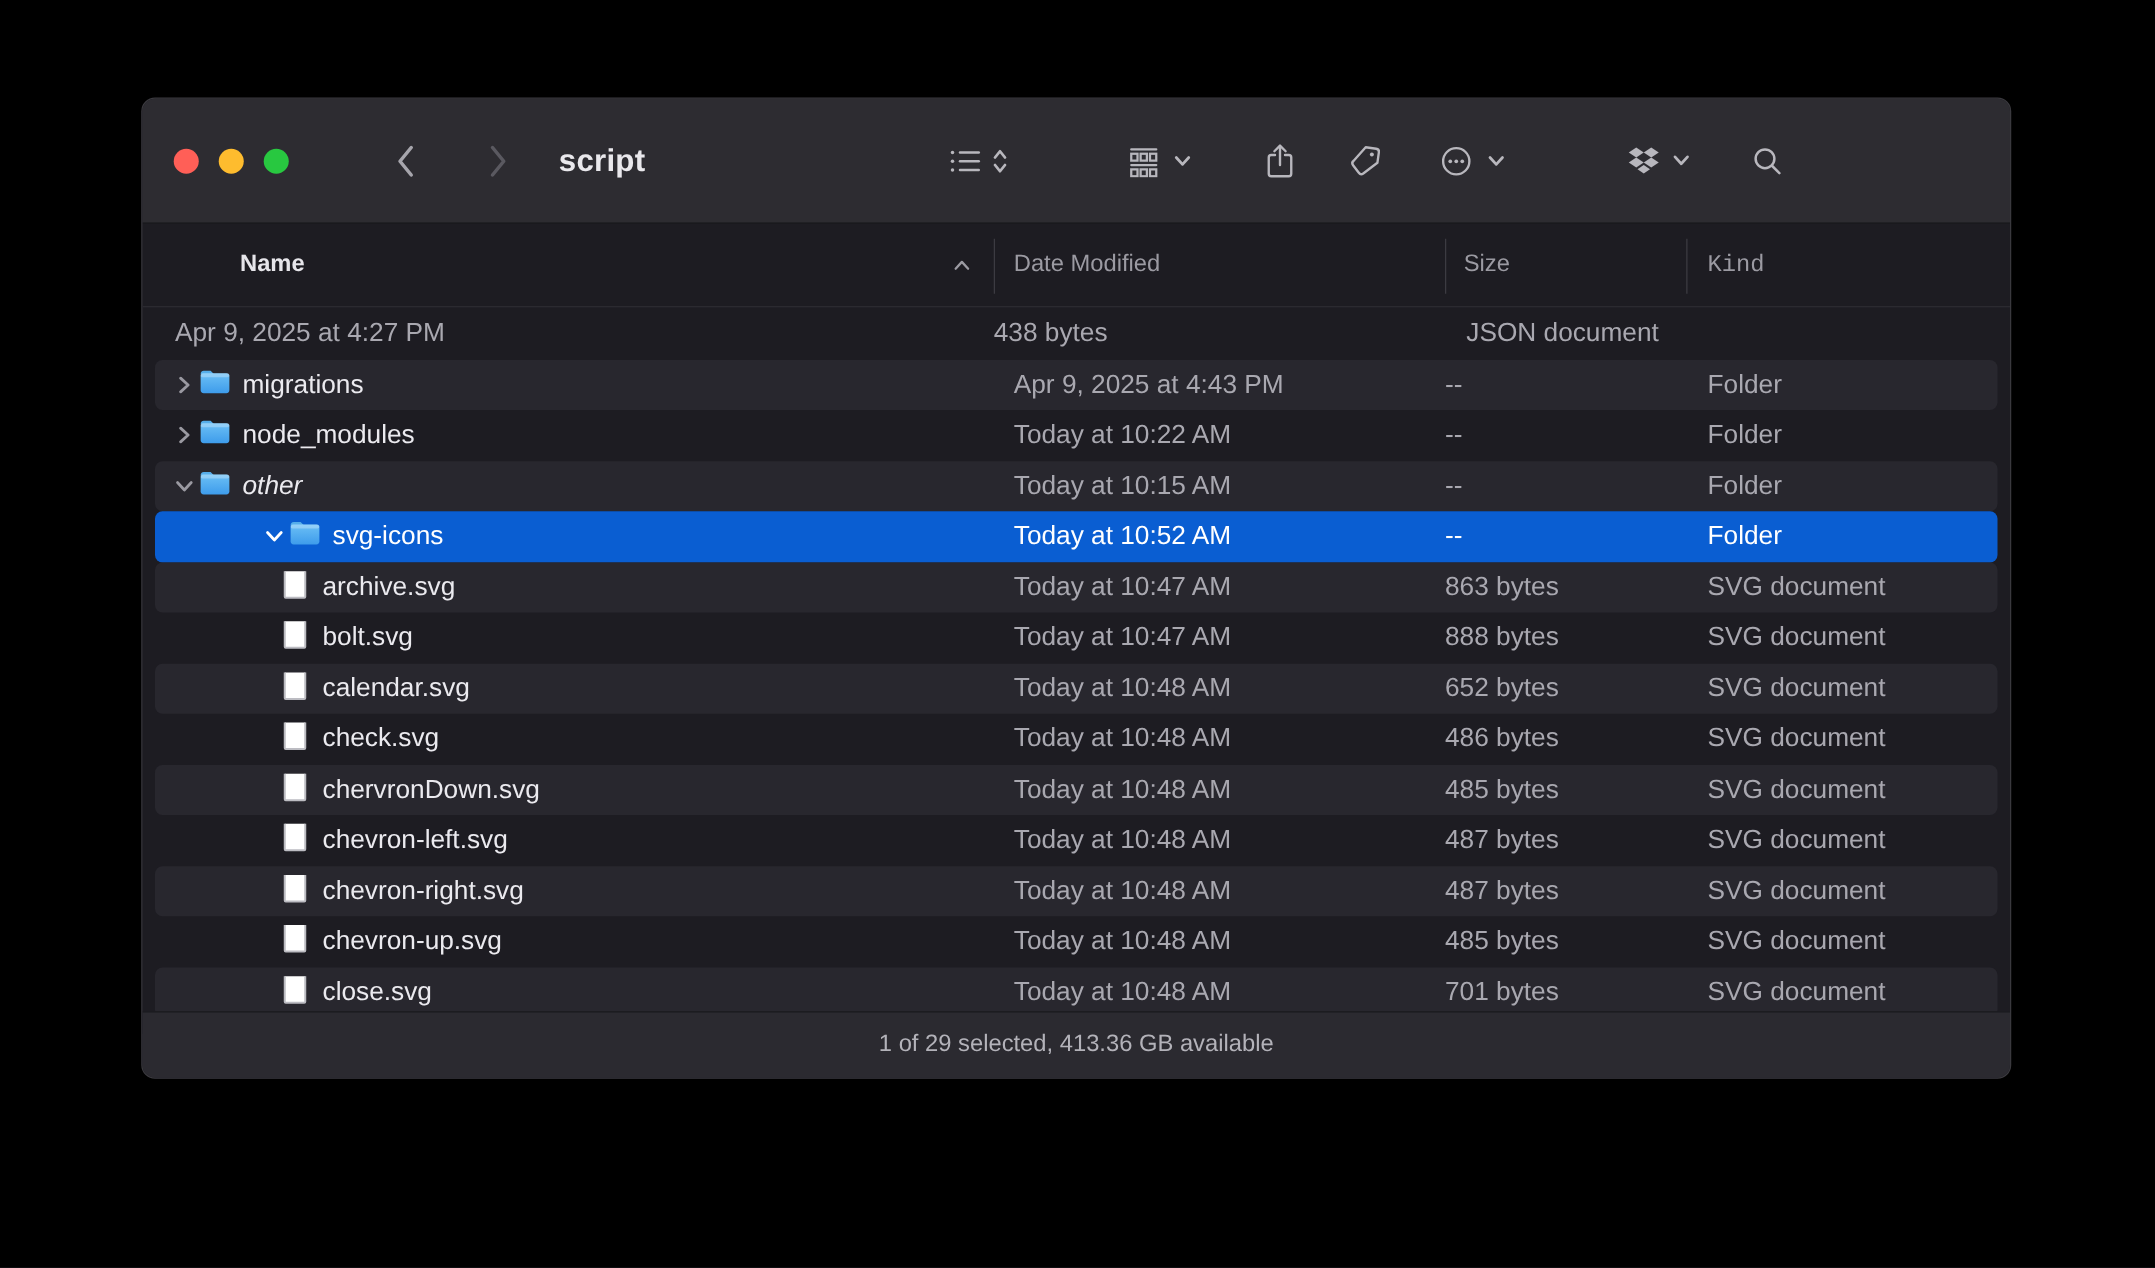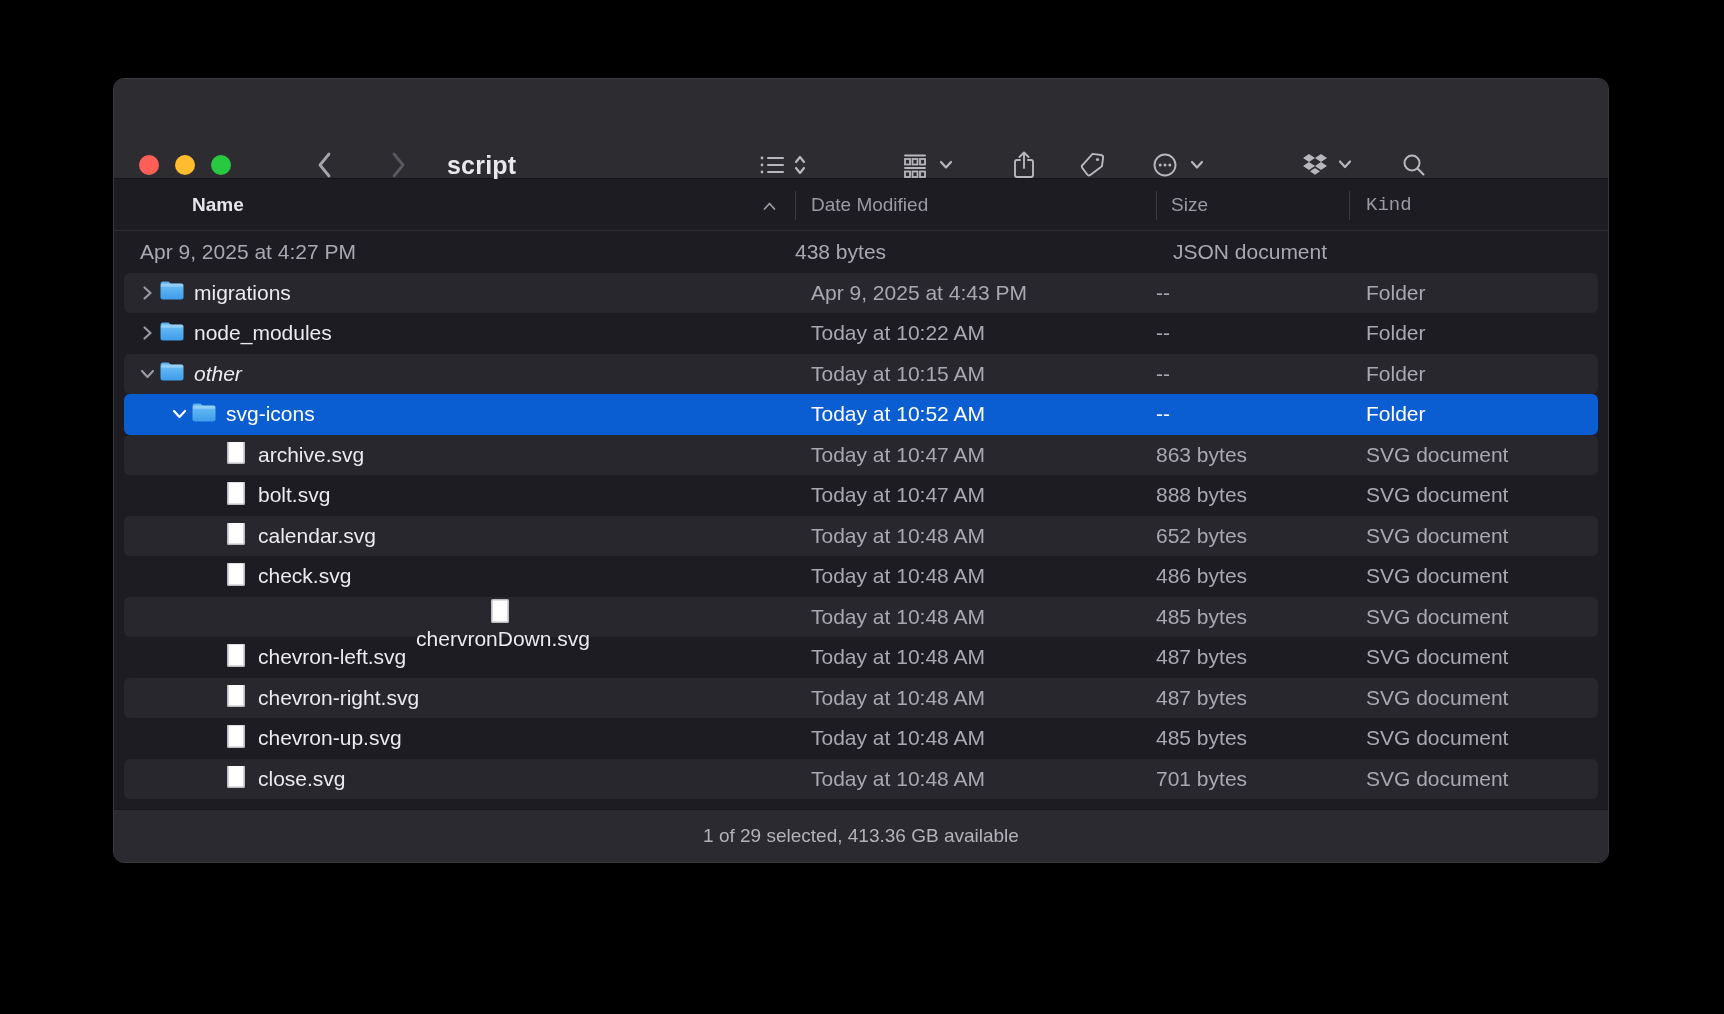--- a/index.html
+++ b/index.html
@@ -17,40 +17,40 @@
     position:absolute;left:113px;top:78px;width:1496px;height:785px;
     background:#1d1c22;border-radius:11px;overflow:hidden;
     border:1px solid #3a393e;box-sizing:border-box;
     box-shadow:0 25px 70px rgba(0,0,0,.7);
   }
   
   .toolbar{
     position:relative;height:99px;background:#2d2c31;
     border-bottom:1px solid #151419;
   }
-  .tb-item{position:absolute;top:50%;transform:translateY(-50%);display:flex;align-items:center;color:var(--icon_gray);margin-top:36px;}
+  .tb-item{position:absolute;top:50%;transform:translateY(-50%);display:flex;align-items:center;color:var(--icon_gray);}
   .lights{left:25px;gap:16px;}
   .light{width:20px;height:20px;border-radius:50%;border:none;padding:0;cursor:default;}
   .light.red{background:var(--traffic_red);}
   .light.yellow{background:var(--traffic_yellow);}
   .light.green{background:var(--traffic_green);}
   .nav-back{left:203px;color:#a6a5ac;}
   .nav-fwd{left:276px;color:#5a5960;}
   .wtitle{left:333px;color:#e9e8ec;font-size:25px;font-weight:700;letter-spacing:.2px;}
   .g-list{left:645px;gap:8px;}
   .g-grid{left:787px;gap:10px;}
   .g-share{left:897px;}
   .g-tag{left:965px;}
   .g-more{left:1038px;gap:12px;}
   .g-dbx{left:1188px;gap:10px;}
   .g-search{left:1287px;}
   .tb-item svg{display:block;}
   
   .colhead{
-    height:52px;background:#1d1c22;border-bottom:1px solid #302f36;
+    height:67px;background:#1d1c22;border-bottom:1px solid #302f36;
     padding:0 10px;display:grid;grid-template-columns:671px 361px 193px 1fr;
     align-items:center;box-sizing:border-box;
   }
   .hcell{position:relative;height:100%;display:flex;align-items:center;
     font-size:19px;color:#9b9aa2;}
   .hcell:not(:first-child)::before{
     content:'';position:absolute;left:0;top:12px;bottom:10px;width:1px;background:#3c3b42;
   }
   .h-name{justify-content:space-between;padding-left:68px;padding-right:18px;color:#e6e5ea;font-weight:700;}
   .h-date{padding-left:16px;}
@@ -317,21 +317,21 @@
           </span>
 
         </span>
         <span class="fname">other</span>
       </div>
       <div class="cell cell-date">Today at 10:15 AM</div>
       <div class="cell cell-size">--</div>
       <div class="cell cell-kind">Folder</div>
     </div>
       <div class="file-row selected">
-      <div class="cell cell-name" style="padding-left: 46px;">
+      <div class="cell cell-name" style="padding-left: 46px; margin-left: 40px;">
         <span class="disclosure expanded">
           <svg width="9" height="14" viewBox="0 0 9 14" fill="none" stroke="currentColor" stroke-width="2.2" stroke-linecap="round" stroke-linejoin="round">
               <polyline points="1.5,1.5 7.5,7 1.5,12.5"></polyline>
             </svg>
         </span>
         <span class="file-icon">
           <span class="icon-variant show">
             <svg width="26" height="22" viewBox="0 0 26 22">
               <path d="M1.5,5.5 Q1.5,2.5 4,2.5 H9.5 L12.5,5.5 Z" fill="#56aeea"></path>
               <rect x="1.5" y="4.5" width="23" height="16" rx="2.5" fill="url(#folderGrad)"></rect>
@@ -424,21 +424,21 @@
             </svg>
           </span>
         </span>
         <span class="fname">check.svg</span>
       </div>
       <div class="cell cell-date">Today at 10:48 AM</div>
       <div class="cell cell-size">486 bytes</div>
       <div class="cell cell-kind">SVG document</div>
     </div>
       <div class="file-row striped">
-      <div class="cell cell-name" style="padding-left: 78px; flex-direction: column;">
+      <div class="cell cell-name" style="padding-left: 78px;">
         <span class="disclosure none">
           <svg width="9" height="14" viewBox="0 0 9 14" fill="none" stroke="currentColor" stroke-width="2.2" stroke-linecap="round" stroke-linejoin="round">
               <polyline points="1.5,1.5 7.5,7 1.5,12.5"></polyline>
             </svg>
         </span>
         <span class="file-icon">
 
           <span class="icon-variant show">
             <svg width="20" height="26" viewBox="0 0 20 26">
               <rect x="1.8" y="1.8" width="16.4" height="22.4" rx="0.8" fill="#ffffff" stroke="#bcbcc2" stroke-width="1.6"></rect>

